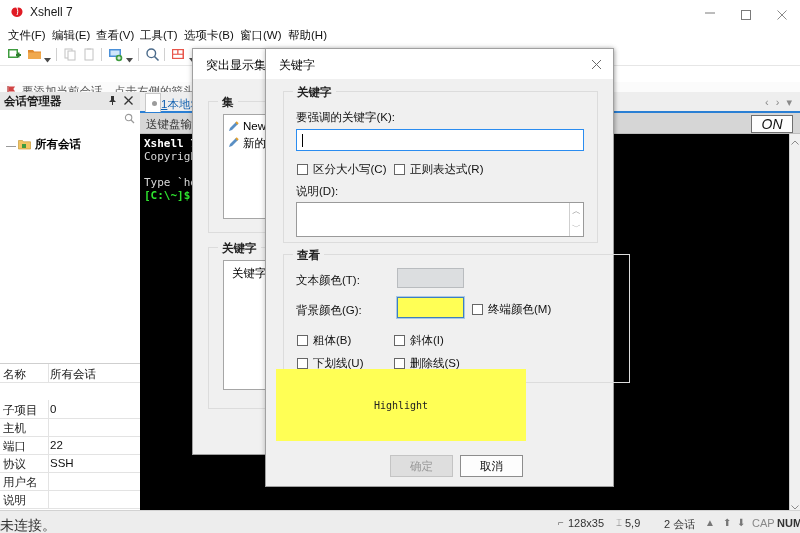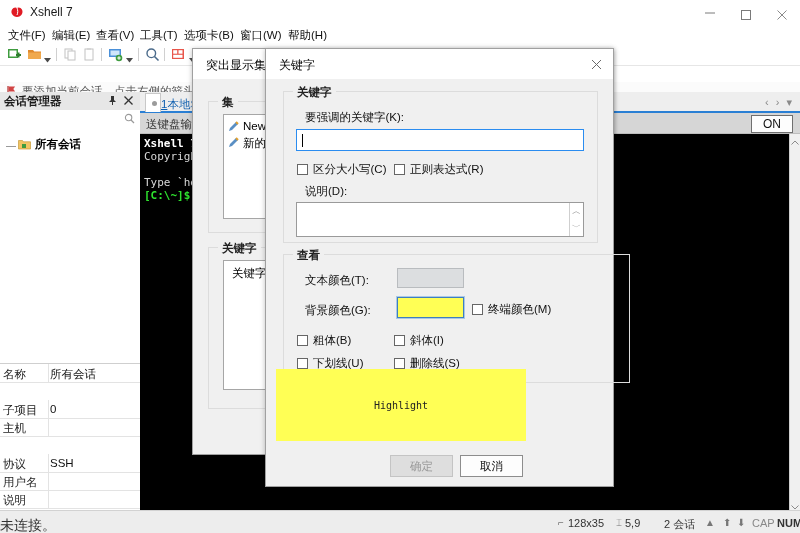--- a/index.html
+++ b/index.html
@@ -62,21 +62,21 @@
   .tabstrip{position:absolute;left:140px;top:92px;width:660px;height:19px;background:#eeeeee;border-bottom:2px solid #2a7fd4;}
   .tab{position:absolute;left:5px;top:1px;height:18px;background:#ffffff;border:1px solid #c8c8c8;border-bottom:none;padding:0 7px;}
   .tab .dot{position:absolute;left:6px;top:7px;width:5px;height:5px;border-radius:50%;background:#9b9b9b;}
   .tab .tlabel{position:absolute;left:15px;top:3px;font-size:11.5px;color:#1060b0;white-space:nowrap;}
   .tab .tlabel u{text-decoration:underline;}
   .tabnav{position:absolute;right:6px;top:4px;font-size:11px;color:#8a8a8a;letter-spacing:2px;}
 
   .sendbar{position:absolute;left:140px;top:113px;width:660px;height:20px;background:#d6d6d6;border-bottom:1px solid #bdbdbd;}
   .sendbar .slabel{position:absolute;left:6px;top:4px;font-size:11.5px;color:#333;}
   .onbtn{position:absolute;right:7px;top:2px;width:40px;height:16px;background:#fdfdfd;border:1px solid #6f6f6f;
-         text-align:center;font-size:12px;line-height:16px;color:#111;}
+         text-align:center;font-size:14px;line-height:16px;color:#111;font-style:italic;}
 
   .termwrap{position:absolute;left:140px;top:134px;width:660px;height:376px;background:#000000;}
   .termtext{position:absolute;left:4px;top:3px;font-family:"DejaVu Sans Mono","Liberation Mono",monospace;font-size:11px;line-height:13px;white-space:pre;color:#d8d8d8;}
   .termtext .w{color:#ffffff;font-weight:bold;}
   .termtext .g{color:#2ee02e;font-weight:bold;}
   .term-sb{position:absolute;right:0;top:0;width:10px;height:376px;background:#f0f0f0;border-left:1px solid #cfcfcf;}
   .term-sb .arrow{position:absolute;left:1px;width:8px;height:8px;}
 
   
   .statusbar{position:absolute;left:0;top:510px;width:800px;height:23px;background:#ededed;border-top:1px solid #d2d2d2;}
@@ -87,21 +87,21 @@
   
   .dlg{position:absolute;background:#f0f0f0;border:1px solid #a0a0a0;box-shadow:0 1px 5px rgba(0,0,0,.25);}
   .dlg-title{position:absolute;left:0;top:0;right:0;height:30px;background:#ffffff;}
   .dlg-title .txt{position:absolute;left:13px;top:8px;font-size:12px;color:#000;}
   .dlg-x{position:absolute;right:0;top:0;width:32px;height:30px;}
   .dlg-x svg{position:absolute;left:10px;top:10px;}
 
   .group{position:absolute;border:1px solid #dcdcdc;}
   .group > .glabel{position:absolute;left:9px;top:-7px;background:#f0f0f0;padding:0 4px;font-size:11.5px;color:#222;font-weight:bold;}
 
-  .lbl{position:absolute;font-size:11.5px;color:#111;white-space:nowrap;margin-left:9px;}
+  .lbl{position:absolute;font-size:11.5px;color:#111;white-space:nowrap;}
 
   .tbox{position:absolute;background:#ffffff;border:1px solid #7a7a7a;box-sizing:border-box;}
   .tbox.focus{border:1px solid #2a8cf0;}
   .tbox .caret{position:absolute;left:5px;top:4px;width:1px;height:13px;background:#000;}
 
   .listbox{position:absolute;background:#ffffff;border:1px solid #a6a6a6;box-sizing:border-box;overflow:hidden;}
   .li{position:absolute;left:4px;font-size:11.5px;color:#000;white-space:nowrap;}
   .li .pen{position:absolute;left:0;top:1px;width:12px;height:11px;}
   .li .litxt{position:absolute;left:15px;top:0;}
 
@@ -337,20 +337,25 @@
         </div>
       <div class="prow" style="top:36px">
           <span class="pdiv"></span>
           <span class="pkey">子项目</span>
           <span class="pval">0</span>
         </div>
       <div class="prow" style="top:54px">
           <span class="pdiv"></span>
           <span class="pkey">主机</span>
           <span class="pval"></span>
+        </div>
+      <div class="prow" style="top:72px">
+          <span class="pdiv"></span>
+          <span class="pkey">端口</span>
+          <span class="pval">22</span>
         </div>
       <div class="prow" style="top:90px">
           <span class="pdiv"></span>
           <span class="pkey">协议</span>
           <span class="pval">SSH</span>
         </div>
       <div class="prow" style="top:108px">
           <span class="pdiv"></span>
           <span class="pkey">用户名</span>
           <span class="pval"></span>

